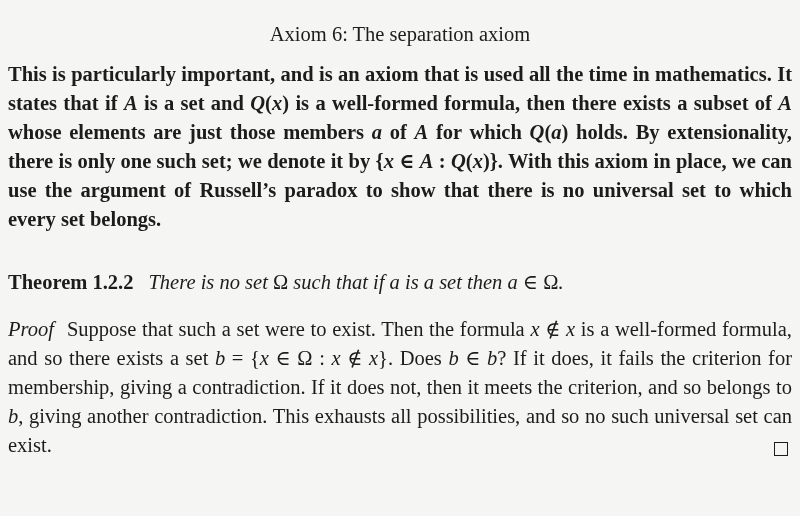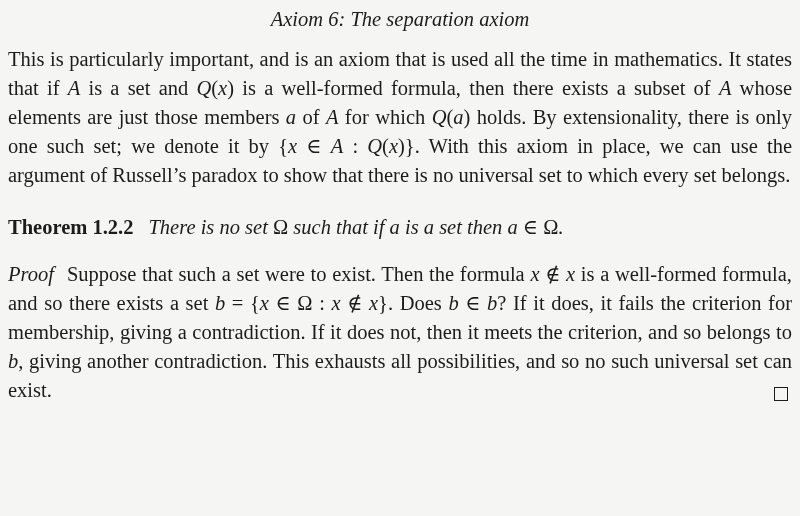--- a/index.html
+++ b/index.html
@@ -15,36 +15,36 @@
     padding: 0 8px;
     overflow: hidden;
     background: var(--paper, #f5f5f3);
     color: var(--ink, #1c1c1c);
     font-family: "Liberation Serif", "DejaVu Serif", serif;
     font-size: 20.5px;
     line-height: 29px;
   }
   .section-title {
     margin: 0;
-    padding-top: 5px;
+    padding-top: 20px;
     text-align: center;
-    font-style: italic;
     font-weight: normal;
     font-size: 20.5px;
     line-height: 29px;
   }
   p {
     margin: 0;
     text-align: justify;
   }
   .intro {
     margin-top: 11px;
+    font-weight: bold;
   }
   .theorem {
-    margin-top: 23px;
+    margin-top: 34px;
   }
   .thm-label {
     font-weight: bold;
     margin-right: 15px;
   }
   .proof {
     margin-top: 18px;
     position: relative;
   }
   .proof-label {

